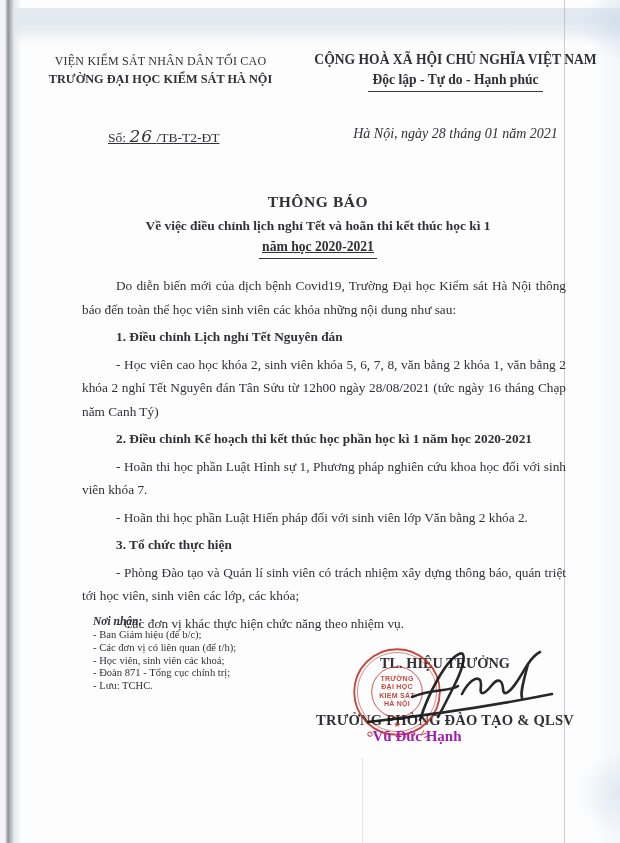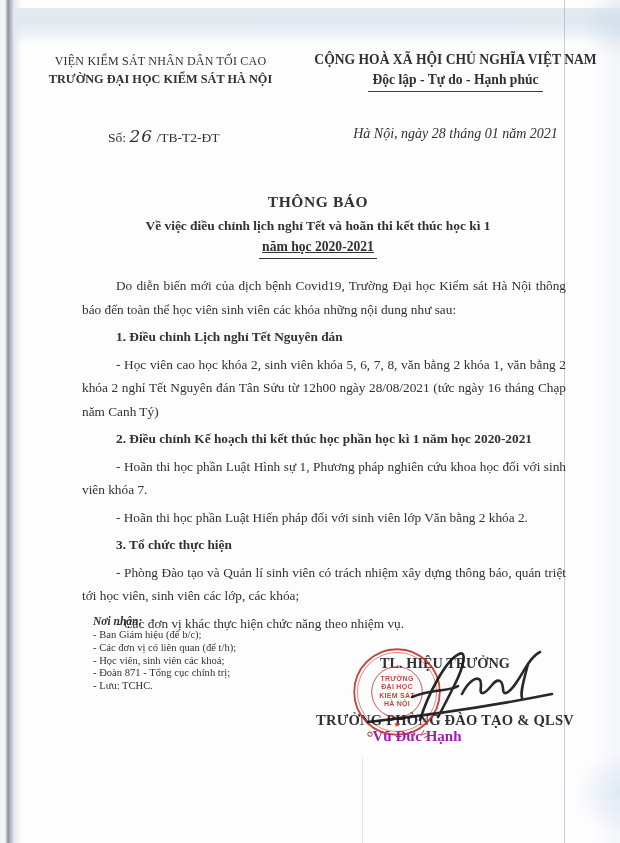--- a/index.html
+++ b/index.html
@@ -29,21 +29,21 @@
   .hdr-left{ position:absolute; left:0; top:2px; width:225px; text-align:center; }
   .hdr-left .l1{ font-size:12px; letter-spacing:.2px; }
   .hdr-left .l2{ font-size:12.3px; font-weight:bold; margin-top:3px; }
   .hdr-right{ position:absolute; left:250px; top:0; width:315px; text-align:center; }
   .hdr-right .l1{ font-size:13.6px; font-weight:bold; }
   .hdr-right .motto{ display:inline-block; font-size:13.6px; font-weight:bold; margin-top:4px;
     padding:0 4px 3px 4px; border-bottom:1.4px solid #3a3a40; }
 
   
   .meta-row{ position:relative; height:34px; margin-top:14px; }
-  .doc-num{ position:absolute; left:60px; top:4px; width:220px; font-size:13.5px; }
+  .doc-num{ position:absolute; left:60px; top:4px; width:220px; font-size:13.5px;text-decoration:underline; }
   .hand{ font-family:"DejaVu Serif", serif; font-style:italic; font-size:17px; letter-spacing:1px; }
   .place-date{ position:absolute; left:250px; top:4px; width:315px; text-align:center; font-size:14px; font-style:italic; }
 
   
   .title-block{ width:540px; text-align:center; margin-top:16px; }
   .t1{ font-size:15.5px; letter-spacing:.6px; }
   .t2{ font-size:13.4px; margin-top:7px; }
   .t3{ display:inline-block; font-size:13.6px; margin-top:5px; padding:0 3px 3px 3px; border-bottom:1.5px solid #34343a;text-decoration:underline; }
 
   

